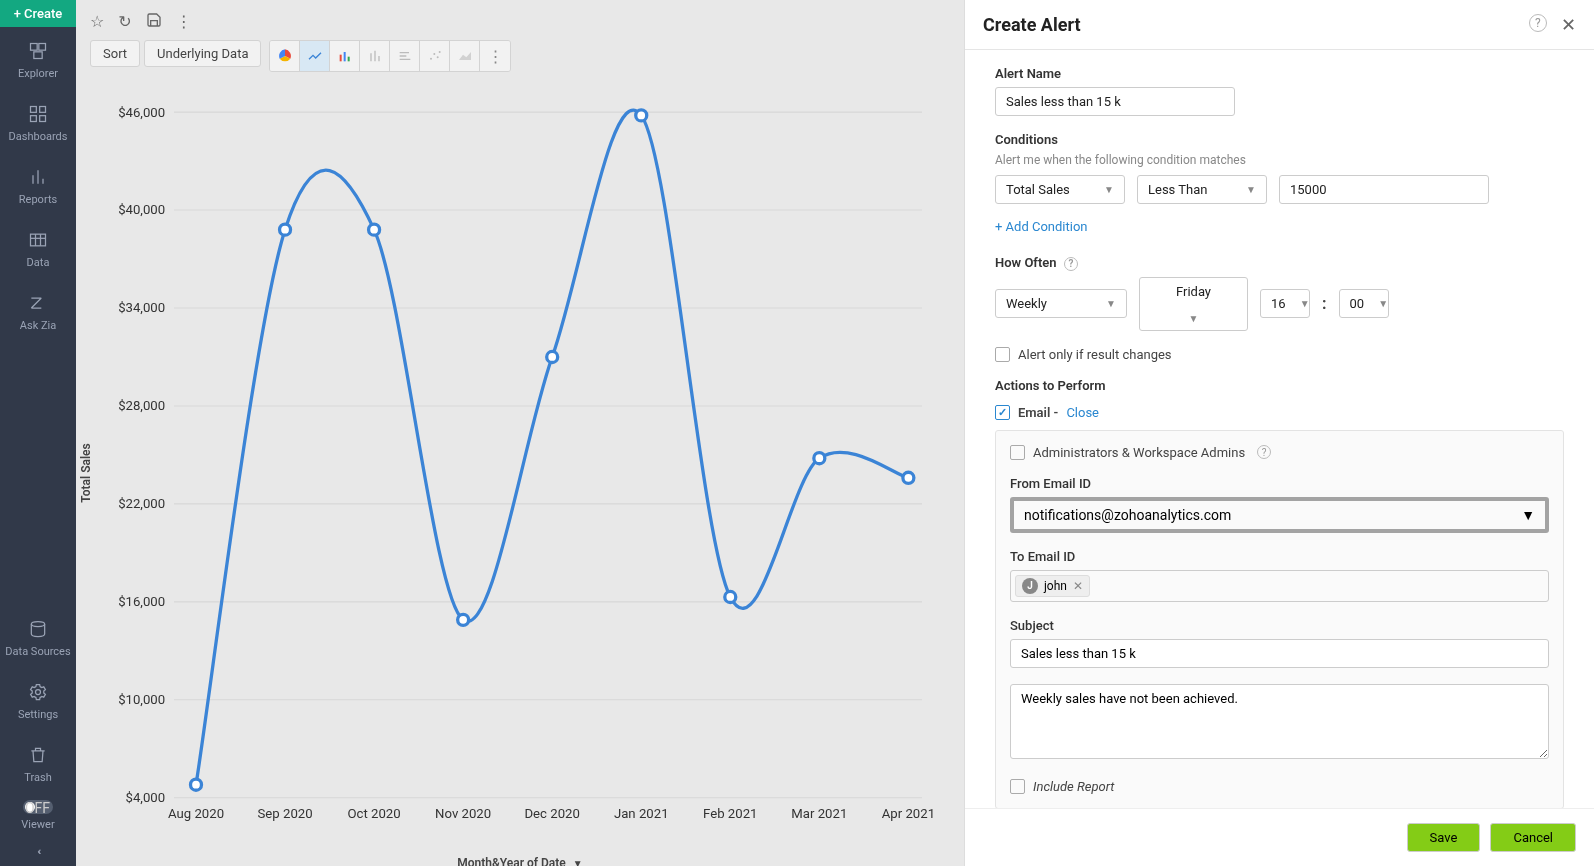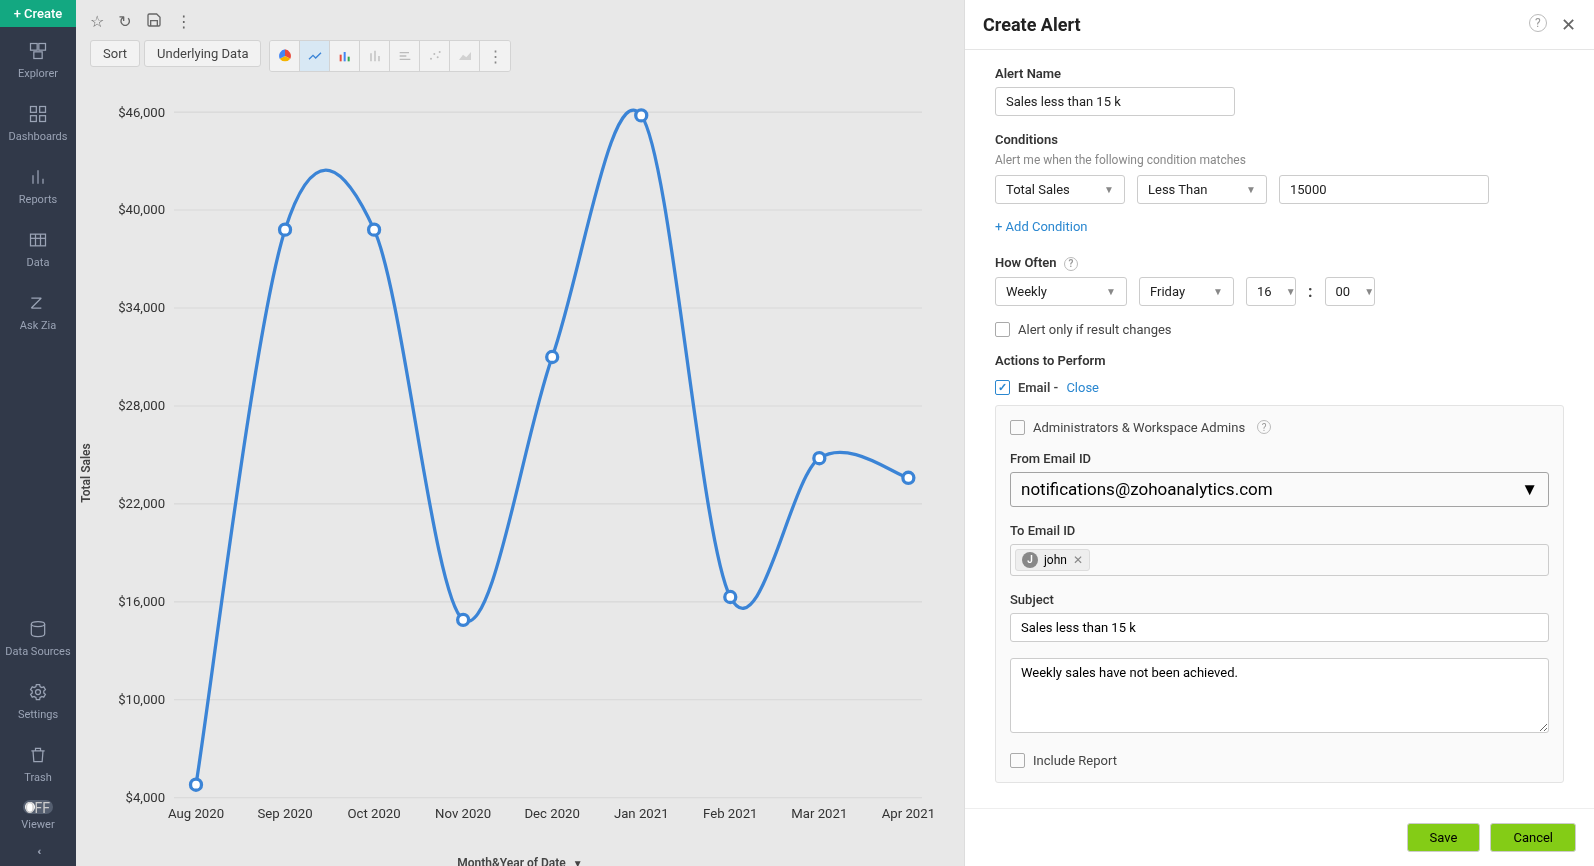--- a/index.html
+++ b/index.html
@@ -56,21 +56,21 @@
 .select-like { display:flex; align-items:center; justify-content:space-between; gap:14px; cursor:pointer; min-width:50px; }
 .select-like .chev { color:#888; font-size:10px; }
 .link { color:#2a87d0; font-size:13px; cursor:pointer; }
 .field-block { margin-bottom:16px; }
 .checkbox-row { display:flex; align-items:center; gap:8px; font-size:13px; color:#444; margin-bottom:16px; }
 .cb { width:15px; height:15px; border:1px solid #aaa; border-radius:2px; display:inline-flex; align-items:center; justify-content:center; cursor:pointer; flex-shrink:0; }
 .cb.checked { border-color:#2a87d0; background:#fff; }
 .cb.checked::after { content:"✓"; color:#2a87d0; font-size:11px; font-weight:bold; }
 .email-box { border:1px solid #e3e3e3; border-radius:3px; padding:14px; background:#fafafa; margin-top:10px; }
 .full-input { width:100%; border:1px solid #ccc; border-radius:3px; padding:6px 10px; font-size:13px; }
-.full-select { width:100%; border:1px solid #a3a3a3; border-radius:3px; padding:6px 10px; font-size:17px; display:flex; justify-content:space-between; align-items:center; cursor:pointer; }
+.full-select { width:100%; border:4px solid #a3a3a3; border-radius:3px; padding:6px 10px; font-size:14px; display:flex; justify-content:space-between; align-items:center; cursor:pointer; }
 .tag-input { width:100%; border:1px solid #ccc; border-radius:3px; padding:4px; font-size:13px; display:flex; gap:4px; }
 .tag { display:flex; align-items:center; gap:6px; background:#eee; border:1px solid #ddd; border-radius:3px; padding:2px 6px; font-size:12px; }
 .tag .avatar { width:16px; height:16px; border-radius:50%; background:#888; color:#fff; font-size:10px; display:flex; align-items:center; justify-content:center; font-weight:600; }
 .tag .x { color:#888; cursor:pointer; }
 .textarea { width:100%; border:1px solid #ccc; border-radius:3px; padding:6px 10px; font-size:13px; min-height:75px; resize:vertical; }
 .panel-foot { display:flex; justify-content:flex-end; gap:10px; padding:14px 18px; border-top:1px solid #eee; }
 .foot-btn { border:1px solid #ccc; background:#84cc16; border-radius:3px; padding:6px 22px; font-size:13px; cursor:pointer; }
 .help-q { display:inline-flex; width:14px; height:14px; border:1px solid #bbb; border-radius:50%; color:#999; font-size:10px; align-items:center; justify-content:center; margin-left:4px; }
 .colon { font-weight:bold; color:#444; }
 </style>
@@ -304,21 +304,21 @@
     <div class="field-block" style="margin-top:20px;">
       <div class="section-label">
         <span>How Often</span>
         <span class="help-q">?</span>
       </div>
       <div class="row" style="margin-top:6px;">
         <div class="select-like" style="width:132px;">
           <span>Weekly</span>
           <span class="chev">▼</span>
         </div>
-        <div class="select-like" style="width:95px;">
+        <div class="select-like" style="width:109px;flex-direction:column;">
           <span>Friday</span>
           <span class="chev">▼</span>
         </div>
         <div class="select-like" style="width:48px;">
           <span>16</span>
           <span class="chev">▼</span>
         </div>
         <span class="colon">:</span>
         <div class="select-like" style="width:48px;">
           <span>00</span>
@@ -368,21 +368,21 @@
 
       <div class="field-block">
         <div class="section-label" style="font-weight:500;">Subject</div>
         <input class="full-input" value="Sales less than 15 k" style="">
       </div>
 
       <div class="field-block">
         <textarea class="textarea" style="">Weekly sales have not been achieved.</textarea>
       </div>
 
-      <div class="checkbox-row" style="margin-bottom:0;">
+      <div class="checkbox-row" style="margin-bottom:0;font-style:italic;">
         <span class="cb"></span>
         <span>Include Report</span>
       </div>
     </div>
   </div>
 
   <div class="panel-foot">
     <button class="foot-btn">Save</button>
     <button class="foot-btn">Cancel</button>
   </div>

